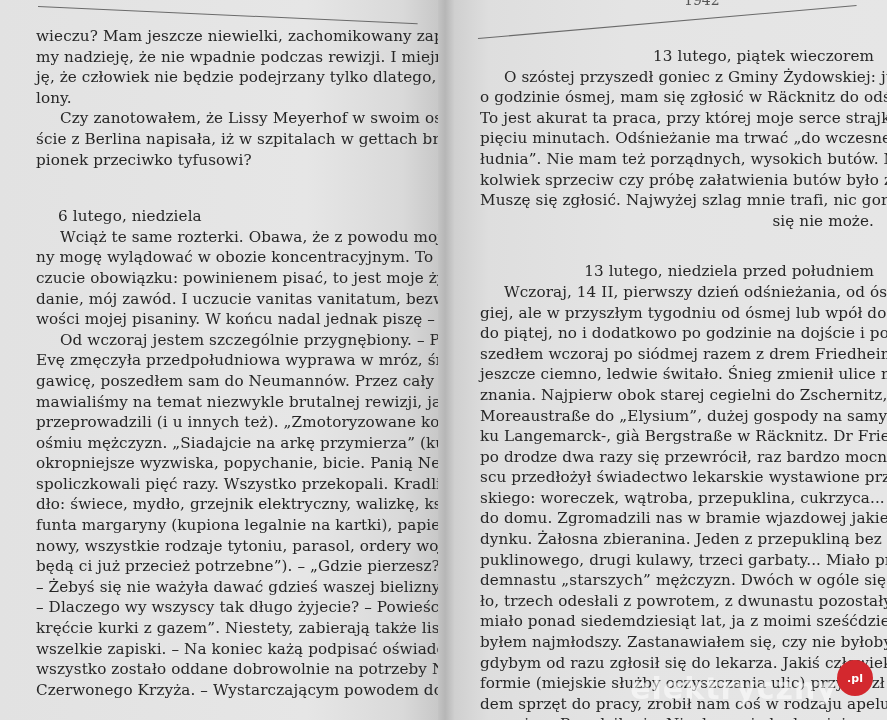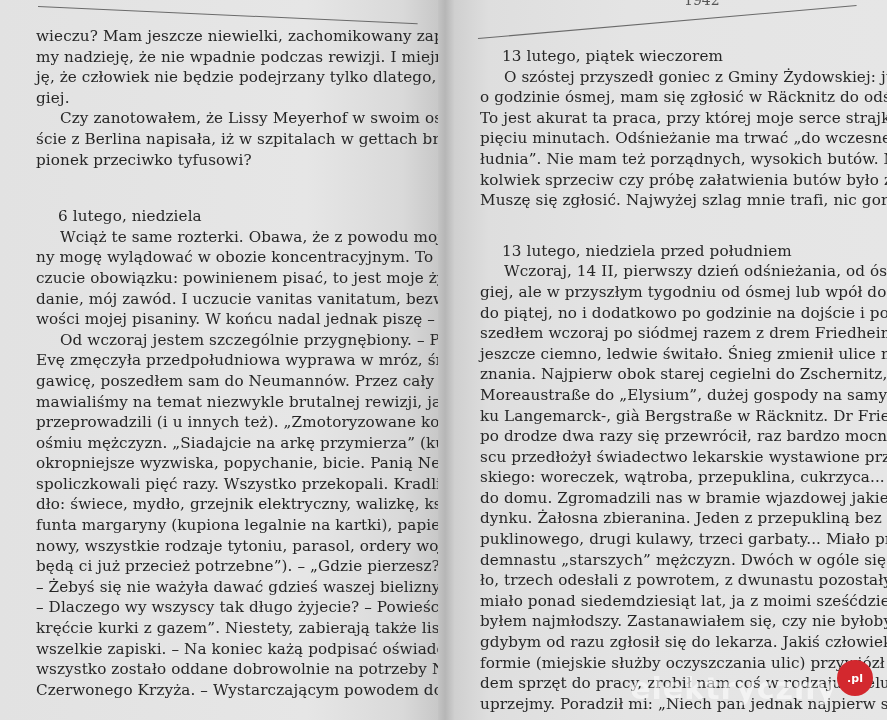--- a/index.html
+++ b/index.html
@@ -17,20 +17,21 @@
     width:438px;
     background:linear-gradient(90deg,#e2e2e2 0%,#e6e6e6 70%,#d9d9d9 92%,#c8c8c8 100%);
   }
   .gutter {
     width:16px;
     background:linear-gradient(90deg,#c4c4c4,#b6b6b6 45%,#cdcdcd);
   }
   .page-right {
     width:433px;
     background:linear-gradient(90deg,#cfcfcf 0%,#dedede 8%,#e4e4e4 40%,#e6e6e6 100%);
+    text-align:right;
   }
   .rule { position:absolute; height:0; border-top:1.3px solid #6a6a6a; }
   .rule-left { left:38px; top:6px; width:380px; transform:rotate(2.6deg); transform-origin:left center; }
   .rule-right { left:24px; top:38px; width:380px; transform:rotate(-5deg); transform-origin:left center; }
   .running-head {
     position:absolute; top:-8px; left:230px; font-size:14px; color:#555;
   }
   .text-block {
     position:absolute; font-size:15.2px; line-height:20.6px; letter-spacing:0.1px;
   }
@@ -54,21 +55,21 @@
 </head>
 <body>
 
 <div class="spread">
   <div class="page page-left">
     <div class="rule rule-left"></div>
     <div class="text-block text-left">
       <span class="line">wieczu? Mam jeszcze niewielki, zachomikowany zapas. Miej-</span>
       <span class="line">my nadzieję, że nie wpadnie podczas rewizji. I miejmy nadzie-</span>
       <span class="line">ję, że człowiek nie będzie podejrzany tylko dlatego, że jest ogo-</span>
-      <span class="line">giej.</span>
+      <span class="line">lony.</span>
       <span class="line indent">Czy zanotowałem, że Lissy Meyerhof w swoim ostatnim li-</span>
       <span class="line">ście z Berlina napisała, iż w szpitalach w gettach brakuje szcze-</span>
       <span class="line">pionek przeciwko tyfusowi?</span>
       <div class="gap"></div>
       <span class="line date">6 lutego, niedziela</span>
       <span class="line indent">Wciąż te same rozterki. Obawa, że z powodu mojej pisani-</span>
       <span class="line">ny mogę wylądować w obozie koncentracyjnym. To znowu po-</span>
       <span class="line">czucie obowiązku: powinienem pisać, to jest moje życiowe za-</span>
       <span class="line">danie, mój zawód. I uczucie vanitas vanitatum, bezwartościo-</span>
       <span class="line">wości mojej pisaniny. W końcu nadal jednak piszę – dziennik,</span>
@@ -101,20 +102,21 @@
     <div class="rule rule-right"></div>
     <div class="text-block text-right">
       <span class="line date">13 lutego, piątek wieczorem</span>
       <span class="line indent">O szóstej przyszedł goniec z Gminy Żydowskiej: jutro rano,</span>
       <span class="line">o godzinie ósmej, mam się zgłosić w Räcknitz do odśnieżania.</span>
       <span class="line">To jest akurat ta praca, przy której moje serce strajkuje już po</span>
       <span class="line">pięciu minutach. Odśnieżanie ma trwać „do wczesnego popo-</span>
       <span class="line">łudnia”. Nie mam też porządnych, wysokich butów. Na jaki-</span>
       <span class="line">kolwiek sprzeciw czy próbę załatwienia butów było za późno.</span>
       <span class="line">Muszę się zgłosić. Najwyżej szlag mnie trafi, nic gorszego stać</span>
+      <span class="line">się nie może.</span>
       <div class="gap-sm"></div>
       <span class="line date">13 lutego, niedziela przed południem</span>
       <span class="line indent">Wczoraj, 14 II, pierwszy dzień odśnieżania, od ósmej do dru-</span>
       <span class="line">giej, ale w przyszłym tygodniu od ósmej lub wpół do dziewiątej</span>
       <span class="line">do piątej, no i dodatkowo po godzinie na dojście i powrót. Wy-</span>
       <span class="line">szedłem wczoraj po siódmej razem z drem Friedheimem – było</span>
       <span class="line">jeszcze ciemno, ledwie świtało. Śnieg zmienił ulice nie do po-</span>
       <span class="line">znania. Najpierw obok starej cegielni do Zschernitz, potem</span>
       <span class="line">Moreaustraße do „Elysium”, dużej gospody na samym począt-</span>
       <span class="line">ku Langemarck-, già Bergstraße w Räcknitz. Dr Friedheim</span>

